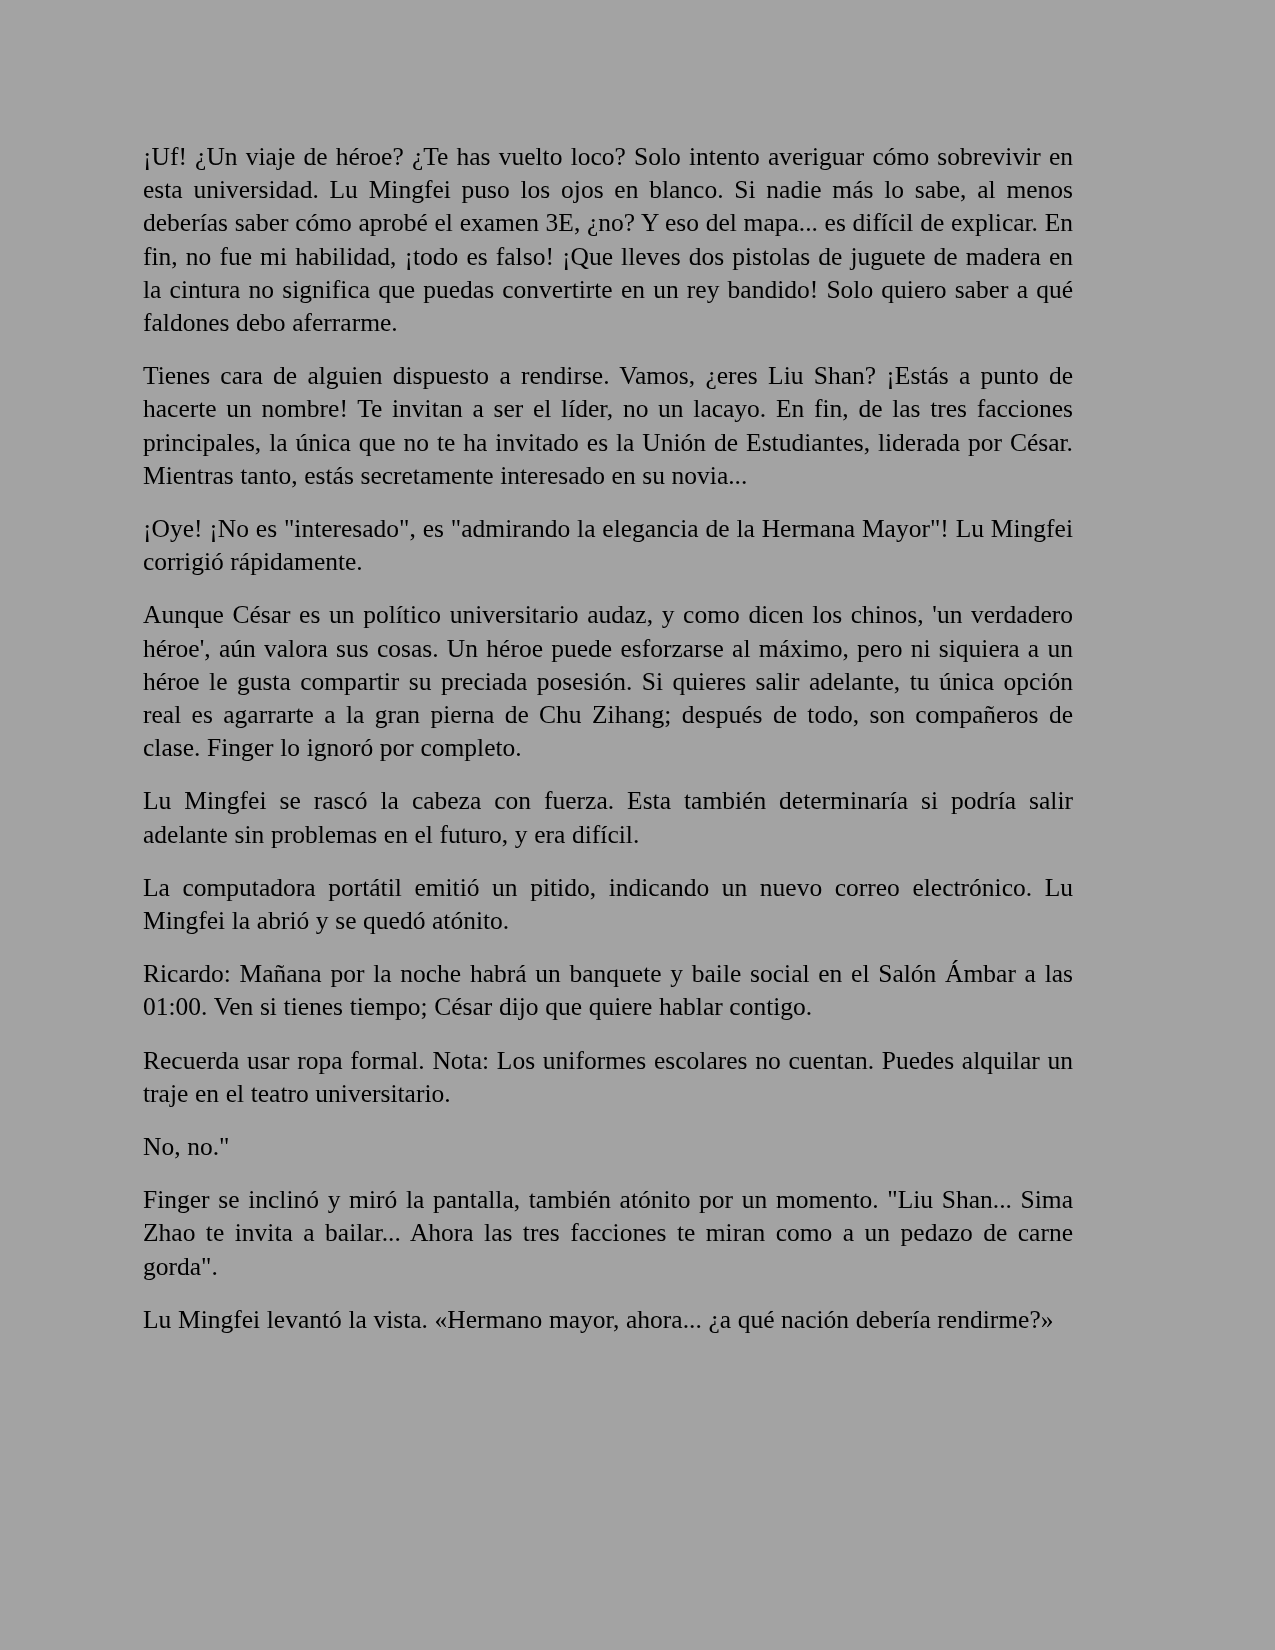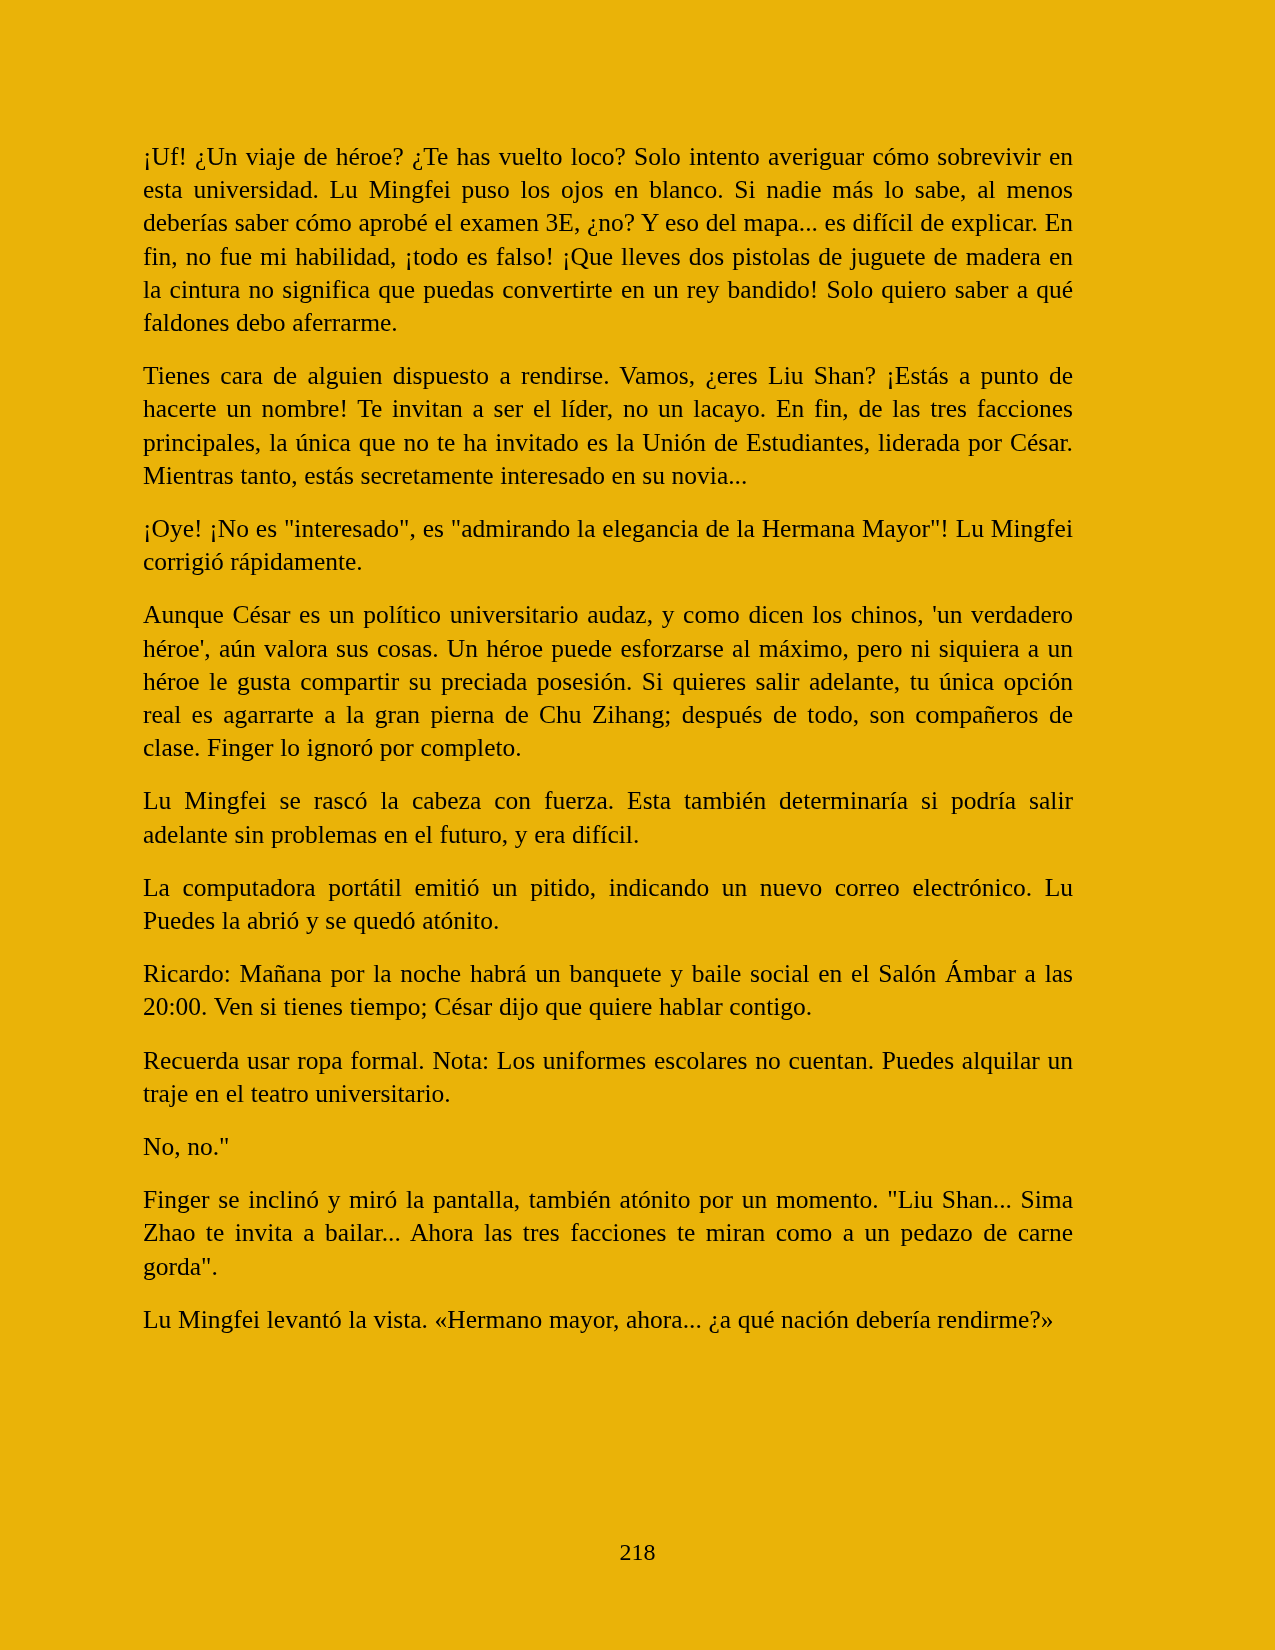--- a/index.html
+++ b/index.html
@@ -8,21 +8,21 @@
     background: #ffffff;
   }
   body {
     font-family: "Liberation Serif", "DejaVu Serif", serif;
     color: #000000;
   }
   .page {
     position: relative;
     width: 1275px;
     height: 1650px;
-    background: #eab308;
+    background: #a3a3a3;
     box-sizing: border-box;
     overflow: hidden;
   }
   .text-column {
     position: absolute;
     left: 143px;
     top: 140px;
     width: 930px;
   }
   .para {
@@ -54,23 +54,22 @@
 <body>
 
 <div class="page">
 
   <div class="text-column">
     <p class="para">¡Uf! ¿Un viaje de héroe? ¿Te has vuelto loco? Solo intento averiguar cómo sobrevivir en esta universidad. Lu Mingfei puso los ojos en blanco. Si nadie más lo sabe, al menos deberías saber cómo aprobé el examen 3E, ¿no? Y eso del mapa... es difícil de explicar. En fin, no fue mi habilidad, ¡todo es falso! ¡Que lleves dos pistolas de juguete de madera en la cintura no significa que puedas convertirte en un rey bandido! Solo quiero saber a qué faldones debo aferrarme.</p>
     <p class="para">Tienes cara de alguien dispuesto a rendirse. Vamos, ¿eres Liu Shan? ¡Estás a punto de hacerte un nombre! Te invitan a ser el líder, no un lacayo. En fin, de las tres facciones principales, la única que no te ha invitado es la Unión de Estudiantes, liderada por César. Mientras tanto, estás secretamente interesado en su novia...</p>
     <p class="para">¡Oye! ¡No es "interesado", es "admirando la elegancia de la Hermana Mayor"! Lu Mingfei corrigió rápidamente.</p>
     <p class="para">Aunque César es un político universitario audaz, y como dicen los chinos, 'un verdadero héroe', aún valora sus cosas. Un héroe puede esforzarse al máximo, pero ni siquiera a un héroe le gusta compartir su preciada posesión. Si quieres salir adelante, tu única opción real es agarrarte a la gran pierna de Chu Zihang; después de todo, son compañeros de clase. Finger lo ignoró por completo.</p>
     <p class="para">Lu Mingfei se rascó la cabeza con fuerza. Esta también determinaría si podría salir adelante sin problemas en el futuro, y era difícil.</p>
-    <p class="para">La computadora portátil emitió un pitido, indicando un nuevo correo electrónico. Lu Puedes la abrió y se quedó atónito.</p>
-    <p class="para">Ricardo: Mañana por la noche habrá un banquete y baile social en el Salón Ámbar a las 20:00. Ven si tienes tiempo; César dijo que quiere hablar contigo.</p>
+    <p class="para">La computadora portátil emitió un pitido, indicando un nuevo correo electrónico. Lu Mingfei la abrió y se quedó atónito.</p>
+    <p class="para">Ricardo: Mañana por la noche habrá un banquete y baile social en el Salón Ámbar a las 01:00. Ven si tienes tiempo; César dijo que quiere hablar contigo.</p>
     <p class="para">Recuerda usar ropa formal. Nota: Los uniformes escolares no cuentan. Puedes alquilar un traje en el teatro universitario.</p>
     <p class="para">No, no."</p>
     <p class="para">Finger se inclinó y miró la pantalla, también atónito por un momento. "Liu Shan... Sima Zhao te invita a bailar... Ahora las tres facciones te miran como a un pedazo de carne gorda".</p>
     <p class="para">Lu Mingfei levantó la vista. «Hermano mayor, ahora... ¿a qué nación debería rendirme?»</p>
   </div>
 
-  <div class="page-number">218</div>
 
 </div>
 
 </body></html>

